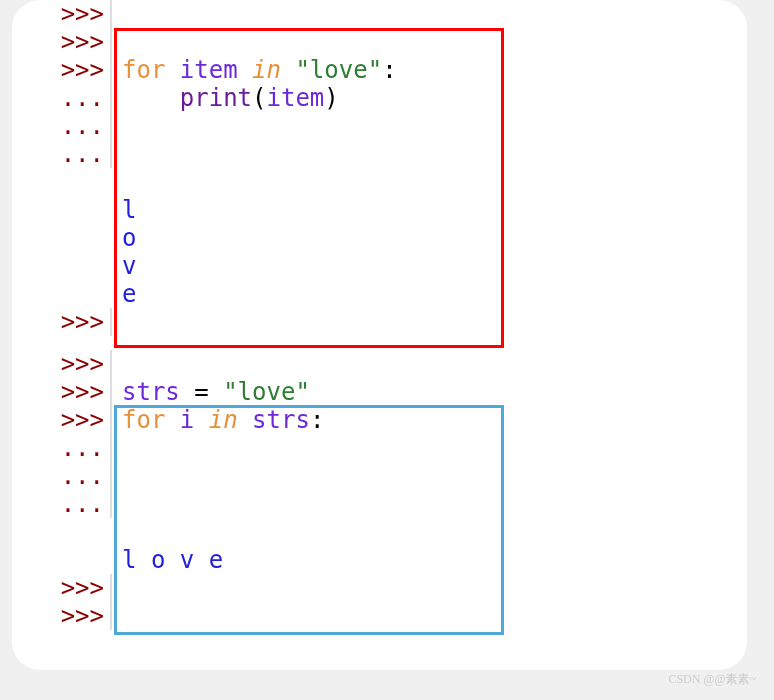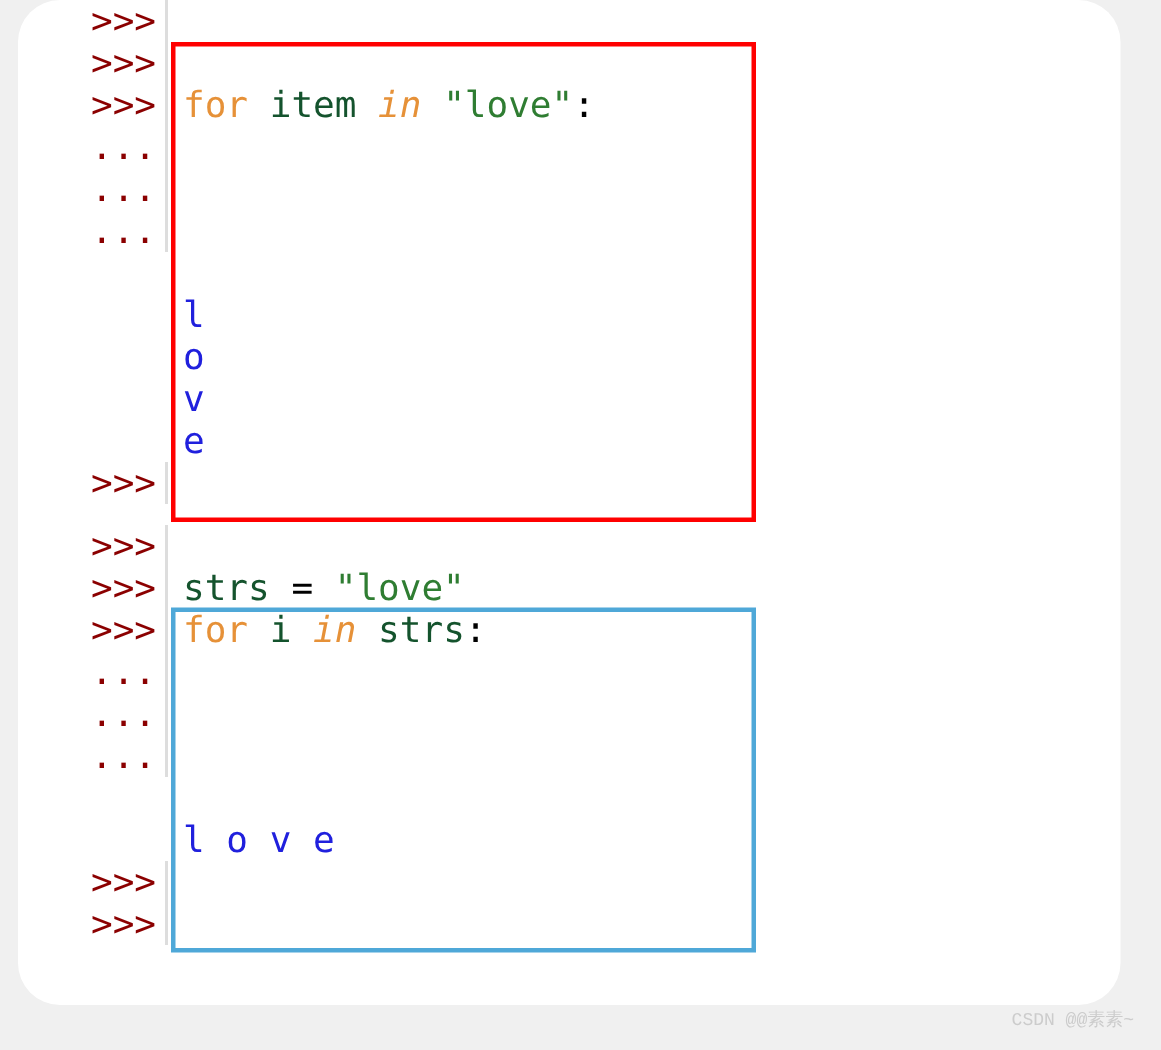--- a/index.html
+++ b/index.html
@@ -46,21 +46,21 @@
       font-weight: normal;
       flex-shrink: 0;
       border-right: 2px solid #ddd;
     }
     .content {
       padding-left: 10px;
       white-space: pre;
     }
     .kw-for { color: #E69138; }
     .kw-in { color: #E69138; font-style: italic; }
-    .var { color: #14532d; text-align: center; }
+    .var { color: #6d28d9; text-align: center; }
     .str { color: #2F7D32; }
     .func { color: #6A1B9A; }
     .paren { color: #000000; }
     .output { color: #2020DD; }
     .eq { color: #000000; }
     .comma { color: #000000; }
     .colon { color: #000000; }
     
     .red-box {
       position: absolute;
@@ -79,21 +79,21 @@
       height: 230px;
       border: 3px solid #4FA8D8;
       pointer-events: none;
     }
     .watermark {
       position: absolute;
       bottom: 12px;
       right: 18px;
       font-size: 12px;
       color: #cccccc;
-      font-family: Liberation Mono, monospace;
+      font-family: Liberation Serif, serif;
     }
   </style>
 </head>
 <body>
 
 <div class="container">
   <div class="code-area">
     <div class="lines">
 
       <div class="line">
@@ -106,20 +106,21 @@
         <div class="content"></div>
       </div>
 
       <div class="line">
         <div class="gutter">&gt;&gt;&gt;</div>
         <div class="content"><span class="kw-for">for</span><span class="var"> item </span><span class="kw-in">in</span><span class="str"> "love"</span><span class="colon">:</span></div>
       </div>
 
       <div class="line">
         <div class="gutter">...</div>
+        <div class="content"><span>    </span><span class="func">print</span><span class="paren">(</span><span class="var">item</span><span class="paren">)</span></div>
       </div>
 
       <div class="line">
         <div class="gutter">...</div>
         <div class="content"></div>
       </div>
 
       <div class="line">
         <div class="gutter">...</div>
         <div class="content"></div>

